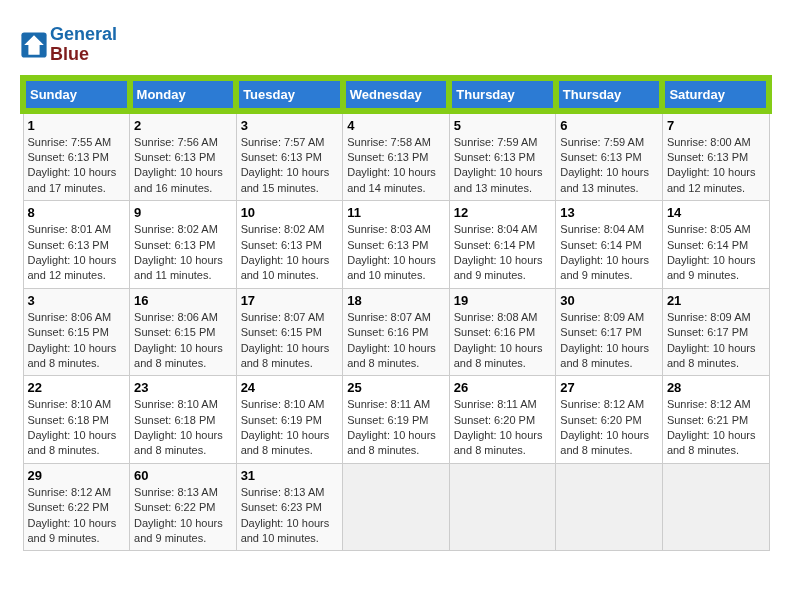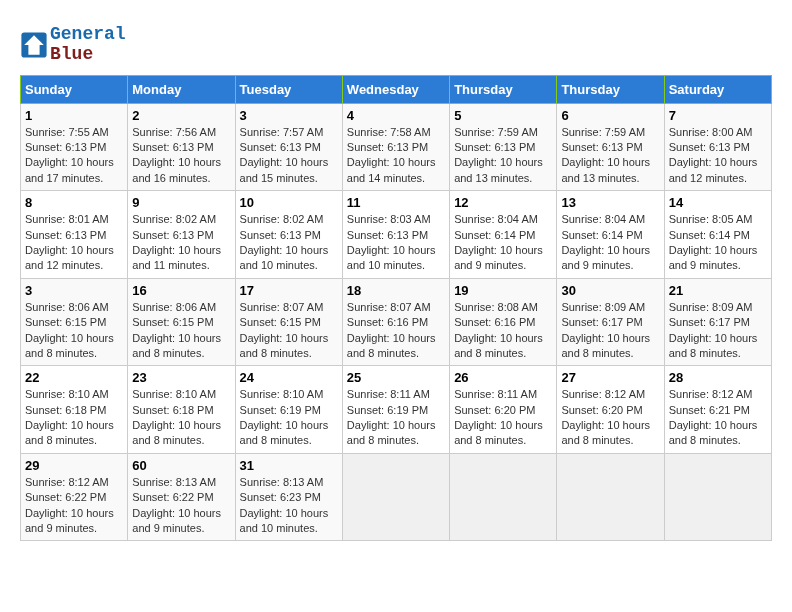--- a/index.html
+++ b/index.html
@@ -8,21 +8,20 @@
       background: #fff;
       width: 792px;
       min-height: 612px;
       padding: 20px;
     }
     .header {
       display: flex;
       justify-content: space-between;
       align-items: flex-start;
       margin-bottom: 10px;
-      font-family: Liberation Mono, monospace;
     }
     .logo {
       display: flex;
       align-items: center;
       margin-top: 5px;
     }
     .logo-text {
       font-size: 18px;
       font-weight: bold;
       color: #333;
@@ -55,21 +54,21 @@
       border-collapse: collapse;
       font-size: 11px;
     }
     thead tr th {
       background-color: #2c7bd4;
       color: #fff;
       padding: 6px 4px;
       text-align: left;
       font-size: 13px;
       font-weight: bold;
-      border: 1px solid #84cc16;
+      border: 6px solid #84cc16;
     }
     tbody tr td {
       border: 1px solid #ccc;
       vertical-align: top;
       padding: 4px 4px;
       background: #fff;
       min-width: 90px;
     }
     tbody tr:nth-child(odd) td {
       background: #f9f9f9;

